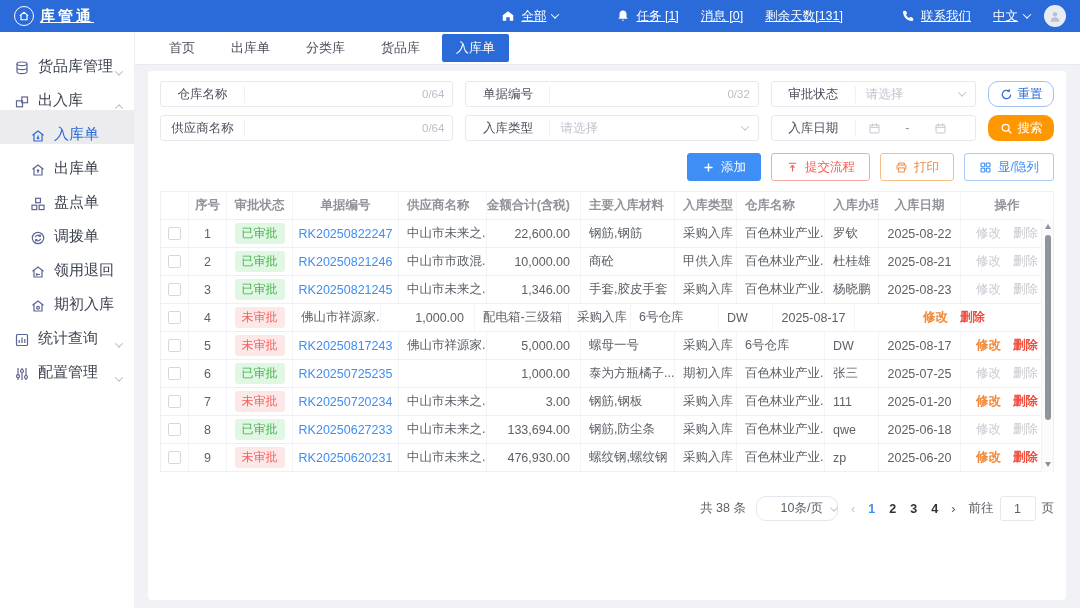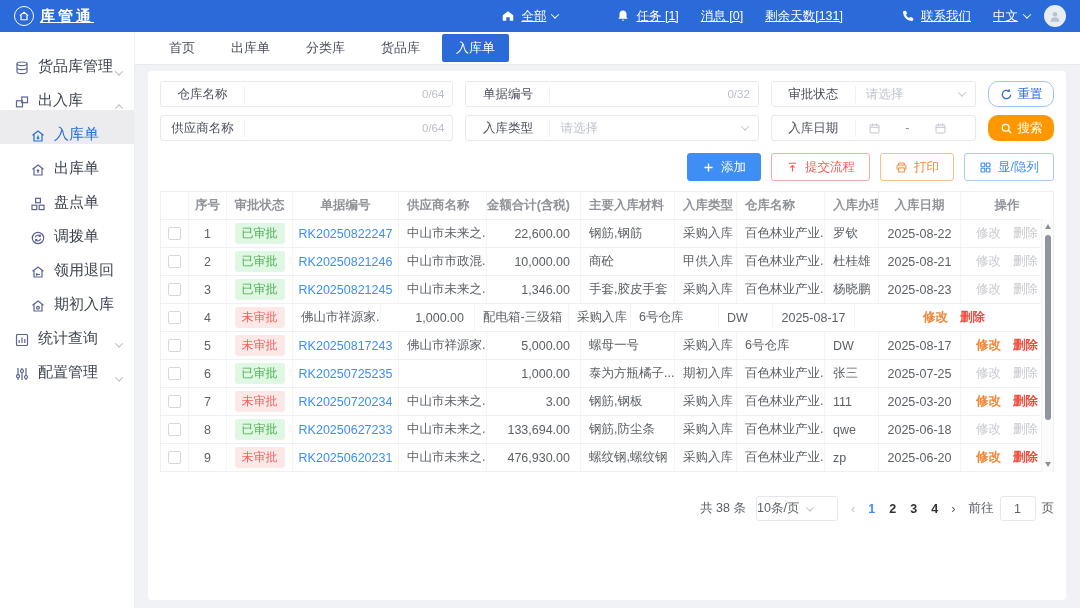--- a/index.html
+++ b/index.html
@@ -99,21 +99,21 @@
 
   
   .vscroll { position:absolute; top:27px; right:0; bottom:0; width:12px; background:#fbfbfc; border-left:1px solid #f1f2f5; }
   .vscroll .arr { position:absolute; left:3px; width:0; height:0; border-left:3.5px solid transparent; border-right:3.5px solid transparent; }
   .vscroll .arr.up { top:5px; border-bottom:5px solid #8a8f99; }
   .vscroll .arr.dn { bottom:5px; border-top:5px solid #8a8f99; }
   .vscroll .thumb { position:absolute; left:3px; top:16px; width:6px; height:185px; border-radius:3px; background:#90949d; cursor:pointer; }
 
   
   .pagination { display:flex; align-items:center; justify-content:flex-end; gap:10px; margin-top:24px; font-size:12.5px; color:#5c6167; }
-  .psize { width:82px; height:25px; border:1px solid #e4e7ed; border-radius:3px; display:flex; align-items:center; justify-content:flex-start; gap:8px; color:#5c6167; cursor:pointer; }
+  .psize { width:82px; height:25px; border:1px solid #e4e7ed; border-radius:10px; display:flex; align-items:center; justify-content:flex-end; gap:8px; color:#5c6167; cursor:pointer; }
   .psize .chev { color:#c0c4cc; }
   .parrow { font-size:13px; padding:0 3px; cursor:pointer; }
   .parrow.prev { color:#c0c4cc; }
   .parrow.next { color:#5c6167; }
   .pnums { display:flex; align-items:center; gap:14px; font-weight:bold; color:#303133; }
   .pnum { cursor:pointer; }
   .pnum.cur { color:#3e8ef6; }
   .goto { display:flex; align-items:center; gap:6px; }
   .goto input { width:36px; height:25px; border:1px solid #e4e7ed; border-radius:3px; text-align:center; font-size:12.5px; font-family:inherit; outline:none; color:#5c6167; }
 </style>
@@ -562,21 +562,21 @@
               </div>
     <div class="td c-doc">
                 <a class="doclink">RK20250720234</a>
               </div>
     <div class="td c-sup">中山市未来之...</div>
     <div class="td c-amt">3.00</div>
     <div class="td c-mat">钢筋,钢板</div>
     <div class="td c-type">采购入库</div>
     <div class="td c-wh">百色林业产业...</div>
     <div class="td c-hd">111</div>
-    <div class="td c-date">2025-03-20</div>
+    <div class="td c-date">2025-01-20</div>
     <div class="td c-ops">
       <span class="op edit on">修改</span>
       <span class="op del on">删除</span>
     </div>
   </div>
             <div class="tr">
     <div class="td c-cb">
                 <span class="cb"></span>
               </div>
     <div class="td c-idx">8</div>

